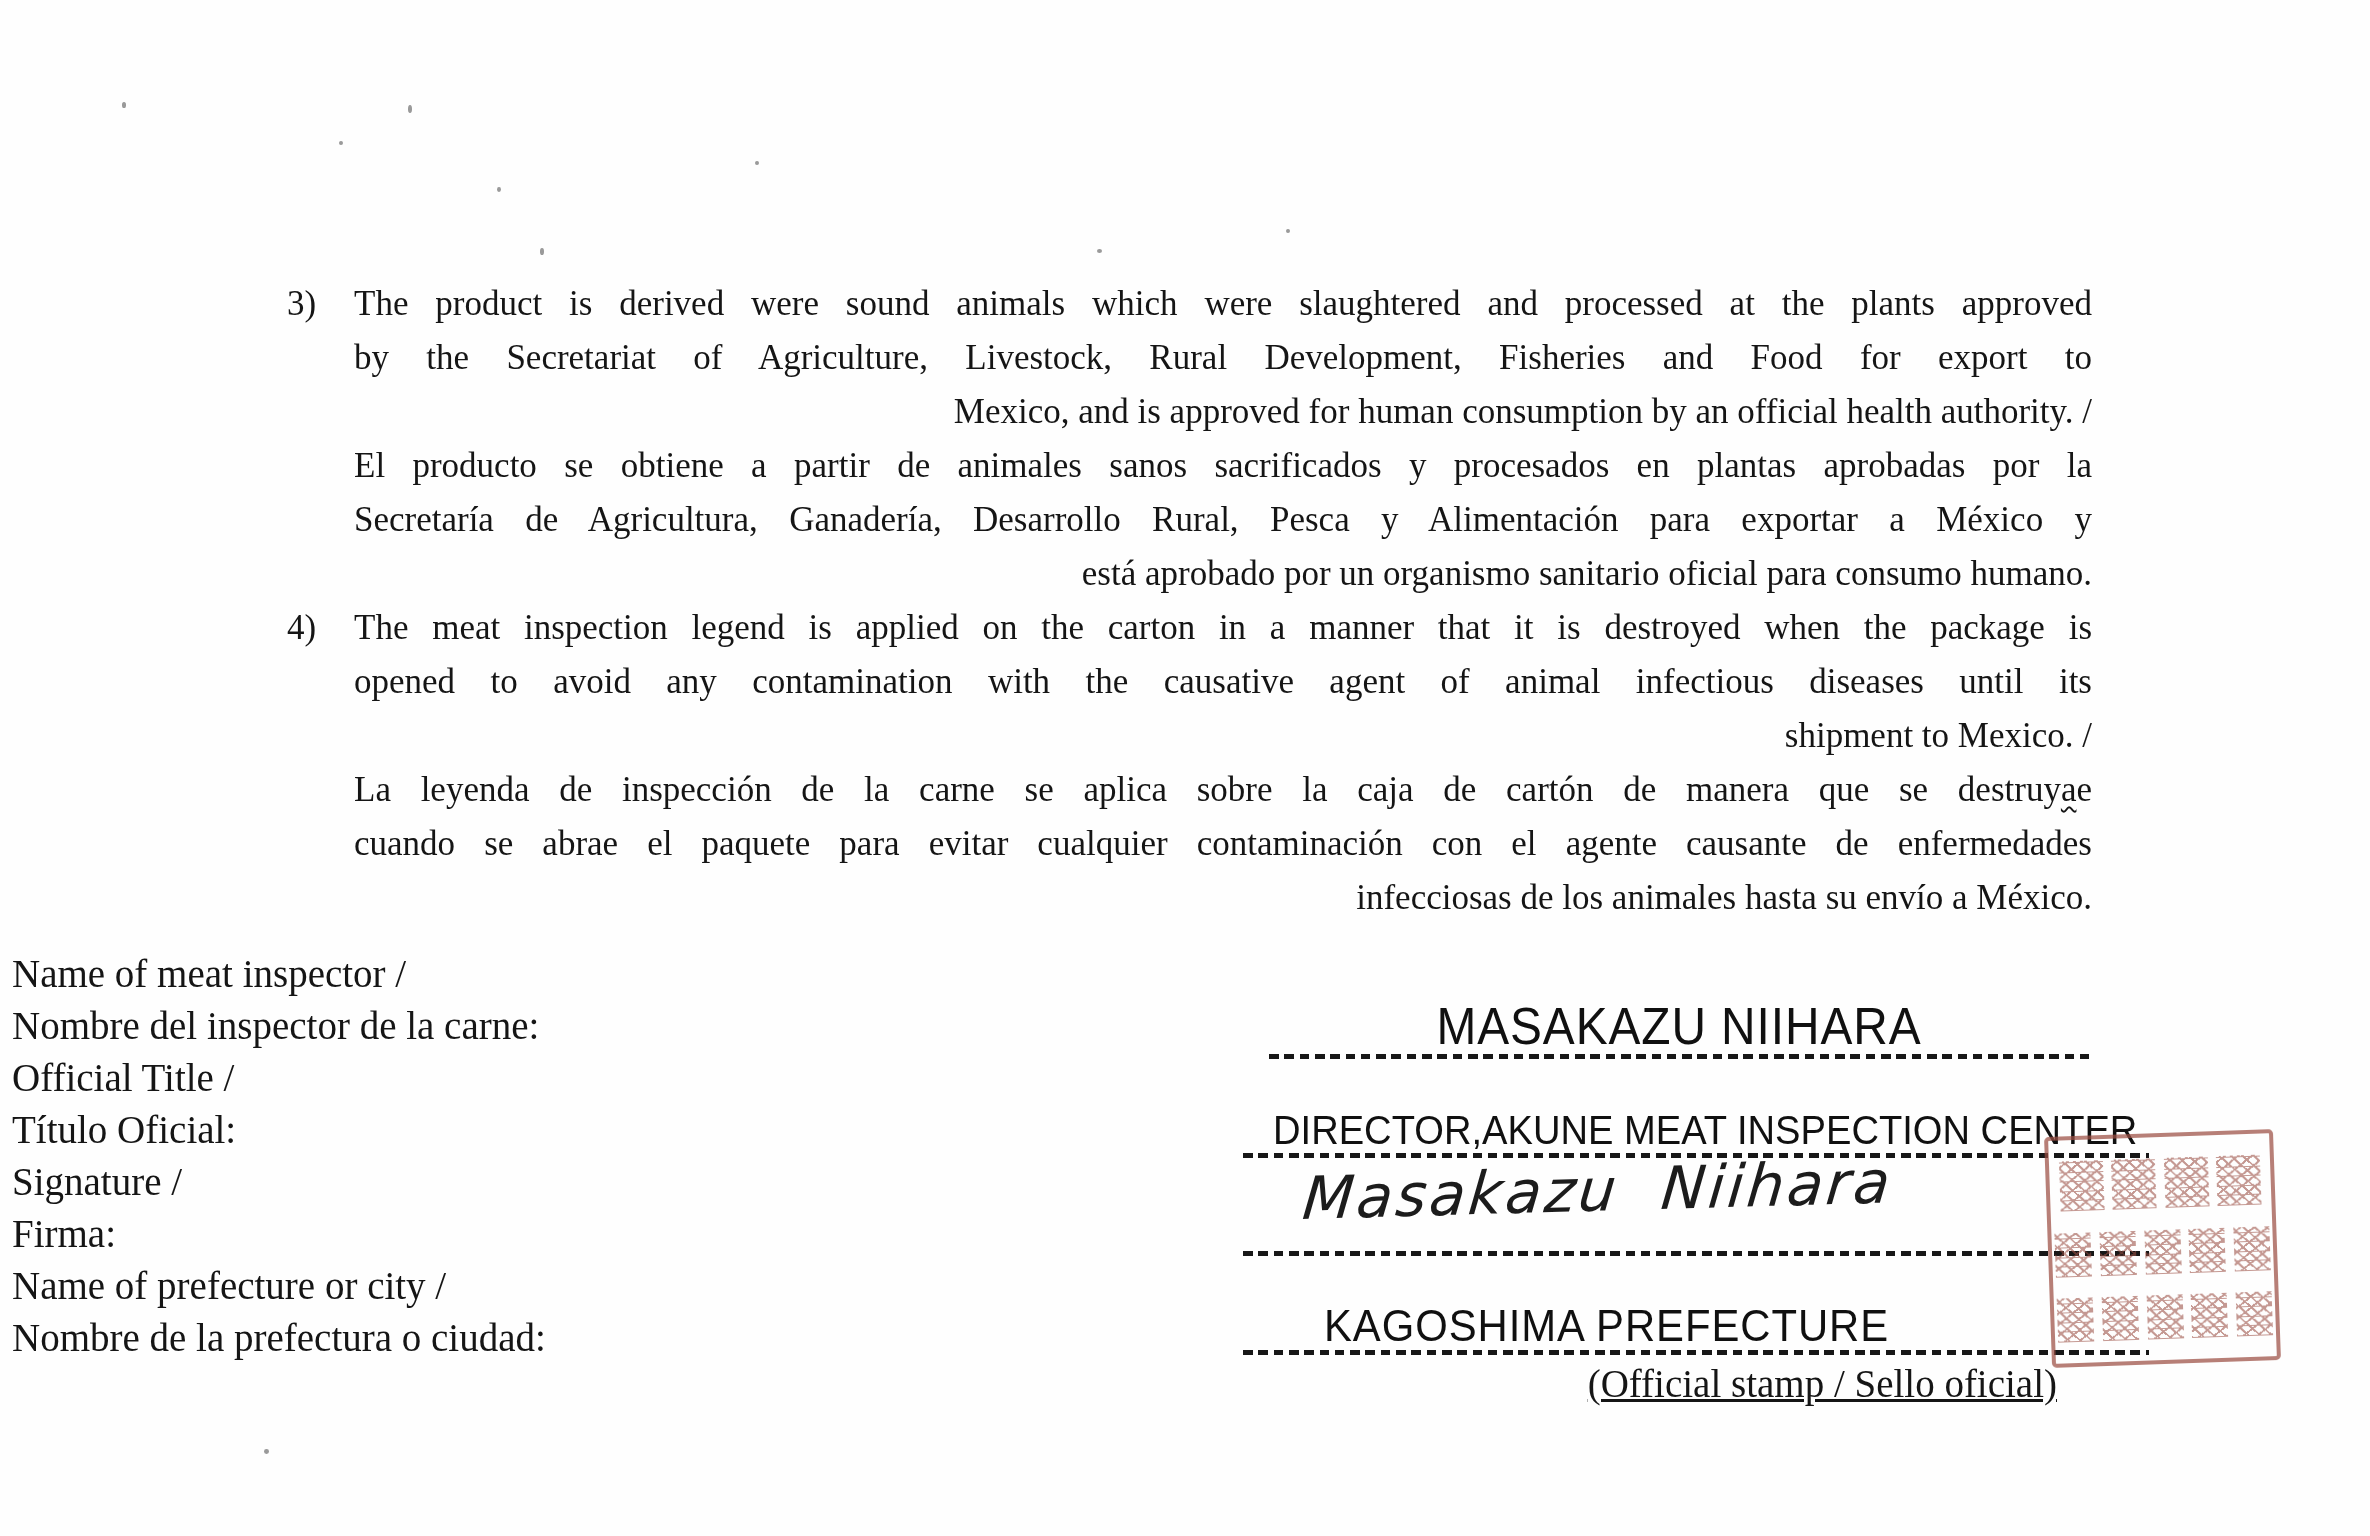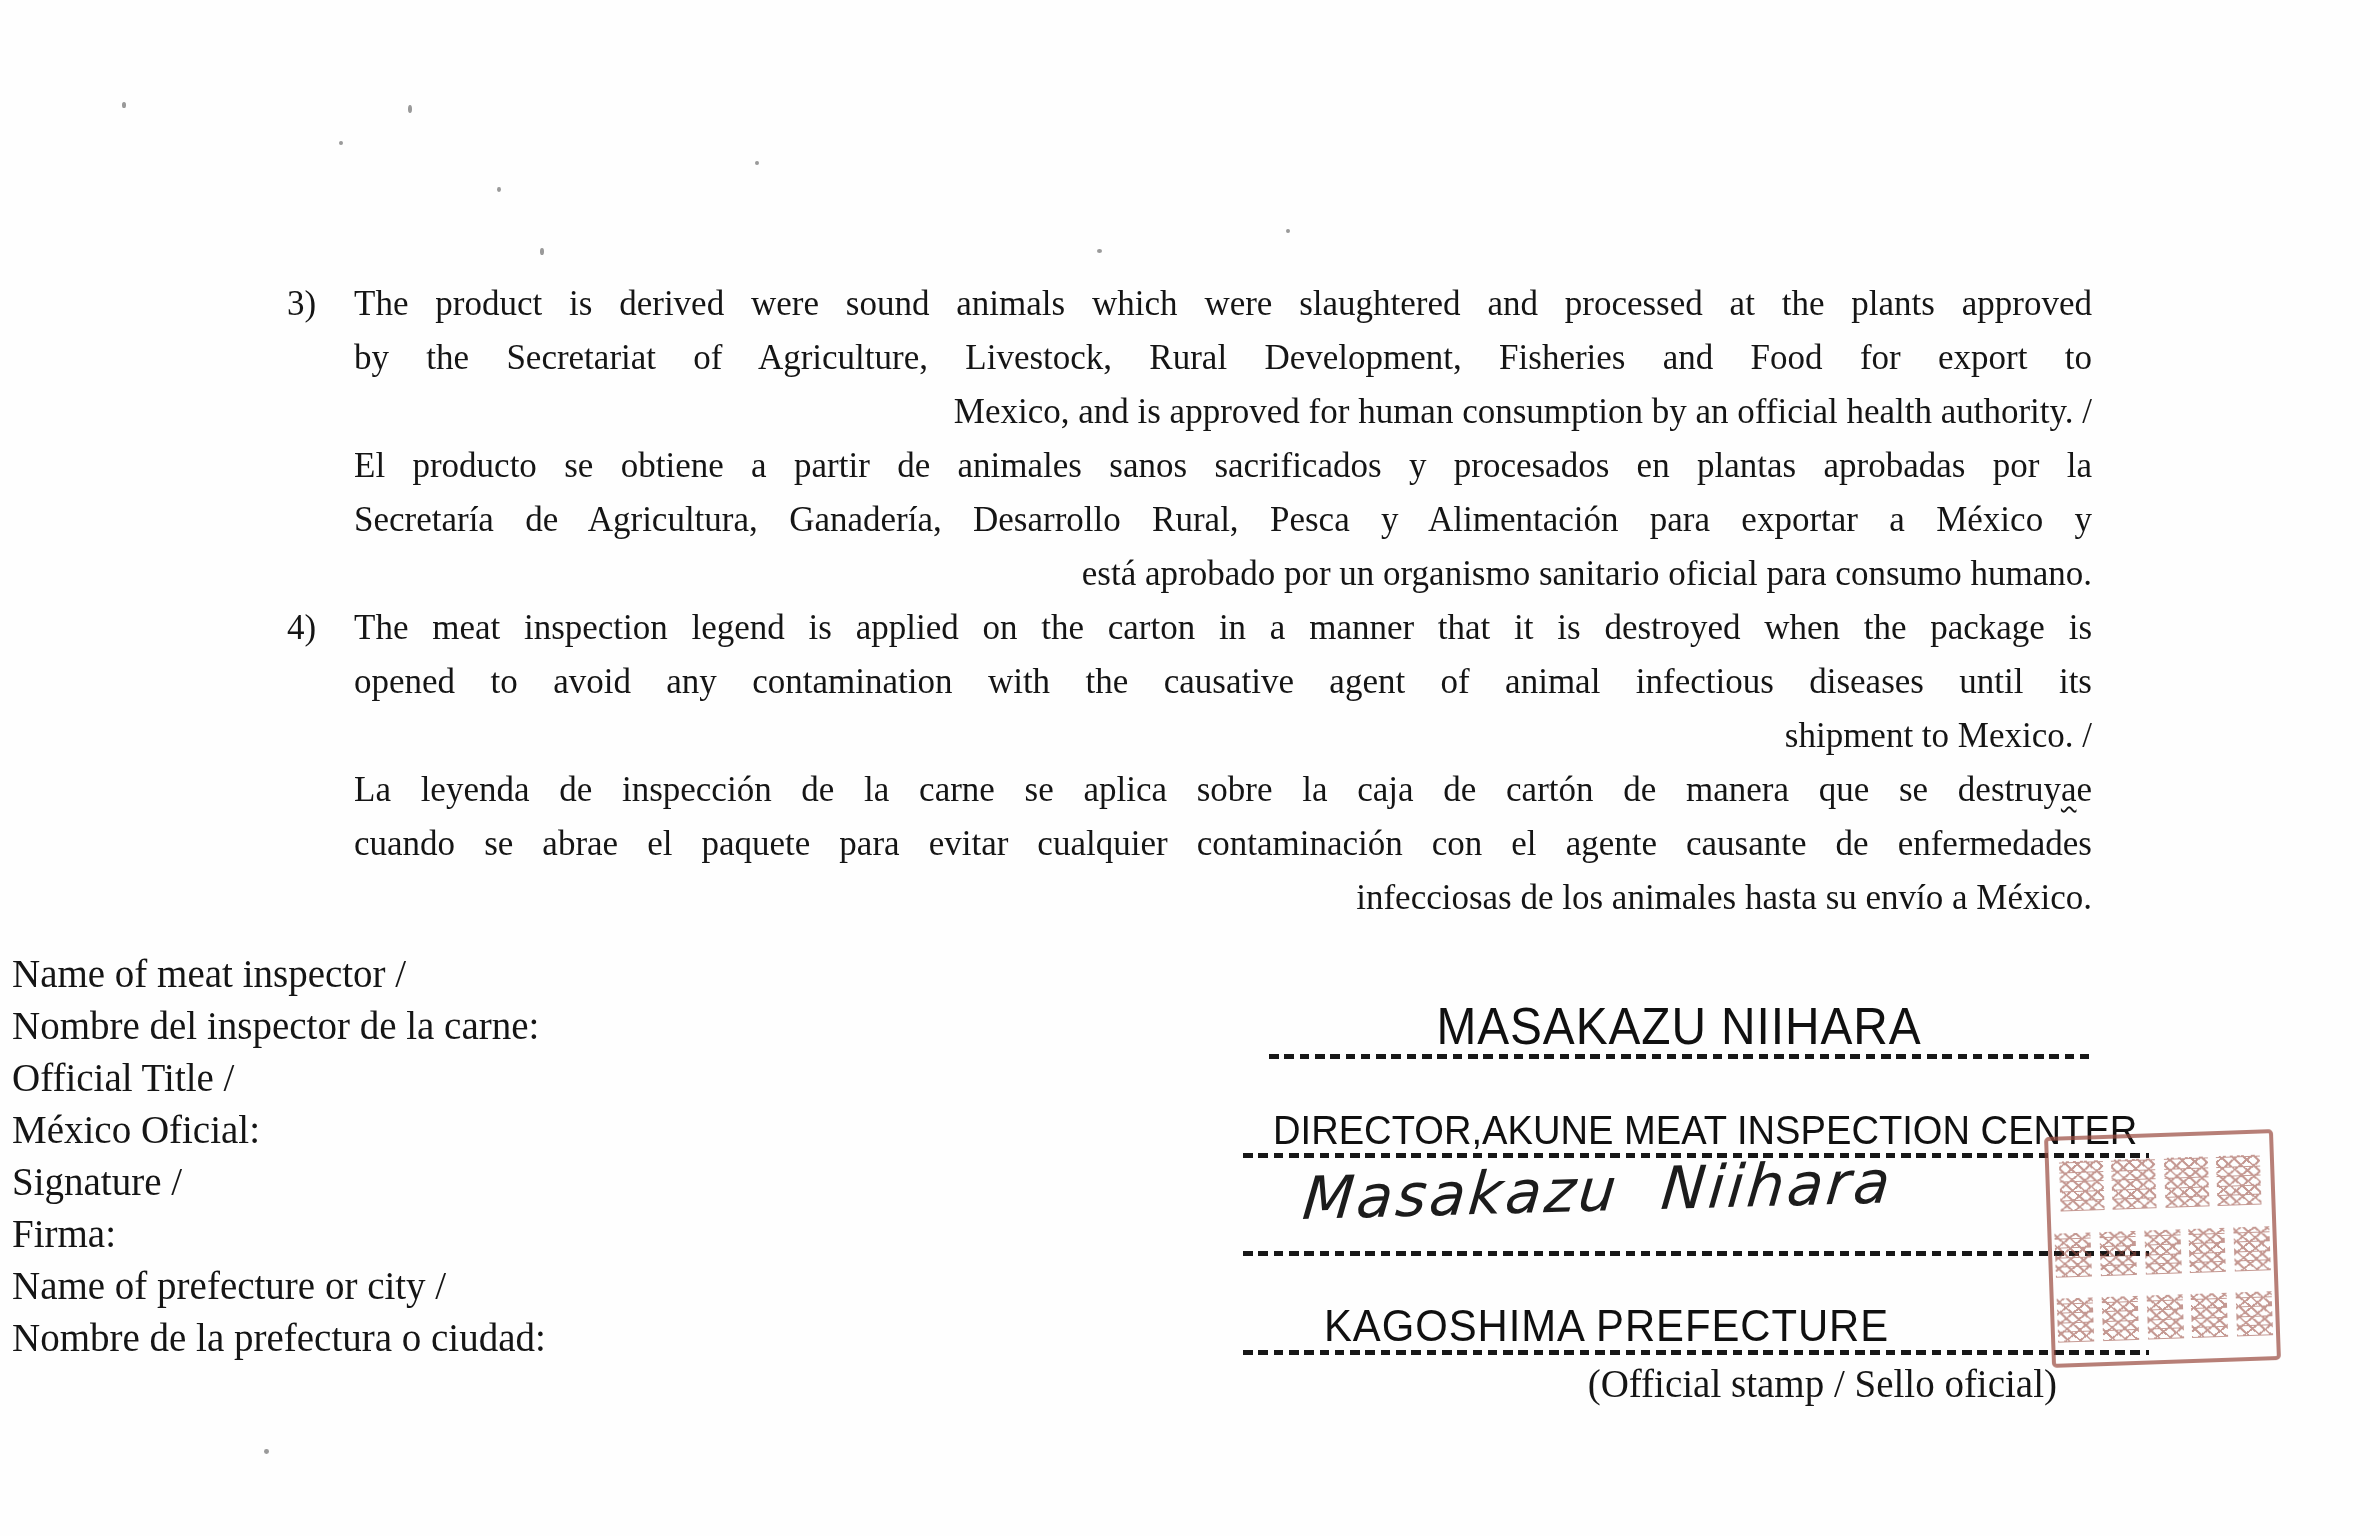--- a/index.html
+++ b/index.html
@@ -39,21 +39,21 @@
   #v-pref{left:1324px;top:1300px;font-size:45px;transform:scaleX(.93);transform-origin:left;letter-spacing:1px;}
   #v-sign{
     left:1300px;top:1164px;font-size:59px;color:#1c1c1c;
     font-family:"DejaVu Sans", sans-serif;font-style:italic;font-weight:400;
     letter-spacing:2.9px;word-spacing:21px;
     transform:rotate(-1.6deg) skewX(-7deg);transform-origin:left bottom;
     white-space:nowrap;
   }
   #stamp-caption{
     position:absolute;left:1434px;top:1361px;width:623px;text-align:right;
-    font-size:39px;font-family:"Liberation Serif", serif;
+    font-size:39px;font-family:"Liberation Serif", serif;text-decoration:underline;
   }
   
   .stamp{
     position:absolute;left:2048px;top:1133px;width:229px;height:231px;
     border:4.8px solid currentColor;border-radius:4.8px;
     color:#9c4f44;opacity:.72;filter:blur(0.5px);
     transform:rotate(-2deg);
     display:flex;flex-direction:column;justify-content:space-evenly;align-items:center;
     box-sizing:border-box;
   }
@@ -119,21 +119,21 @@
         <div class="line">infecciosas de los animales hasta su envío a México.</div>
       </div>
     </div>
 
   </div>
 
   <div class="form-labels">
     <div>Name of meat inspector /</div>
     <div>Nombre del inspector de la carne:</div>
     <div>Official Title /</div>
-    <div>México Oficial:</div>
+    <div>Título Oficial:</div>
     <div>Signature /</div>
     <div>Firma:</div>
     <div>Name of prefecture or city /</div>
     <div>Nombre de la prefectura o ciudad:</div>
   </div>
 
   <div class="fval" id="v-name">MASAKAZU NIIHARA</div>
   <div class="dotline" id="dl1"></div>
 
   <div class="fval" id="v-title">DIRECTOR,AKUNE MEAT INSPECTION CENTER</div>

